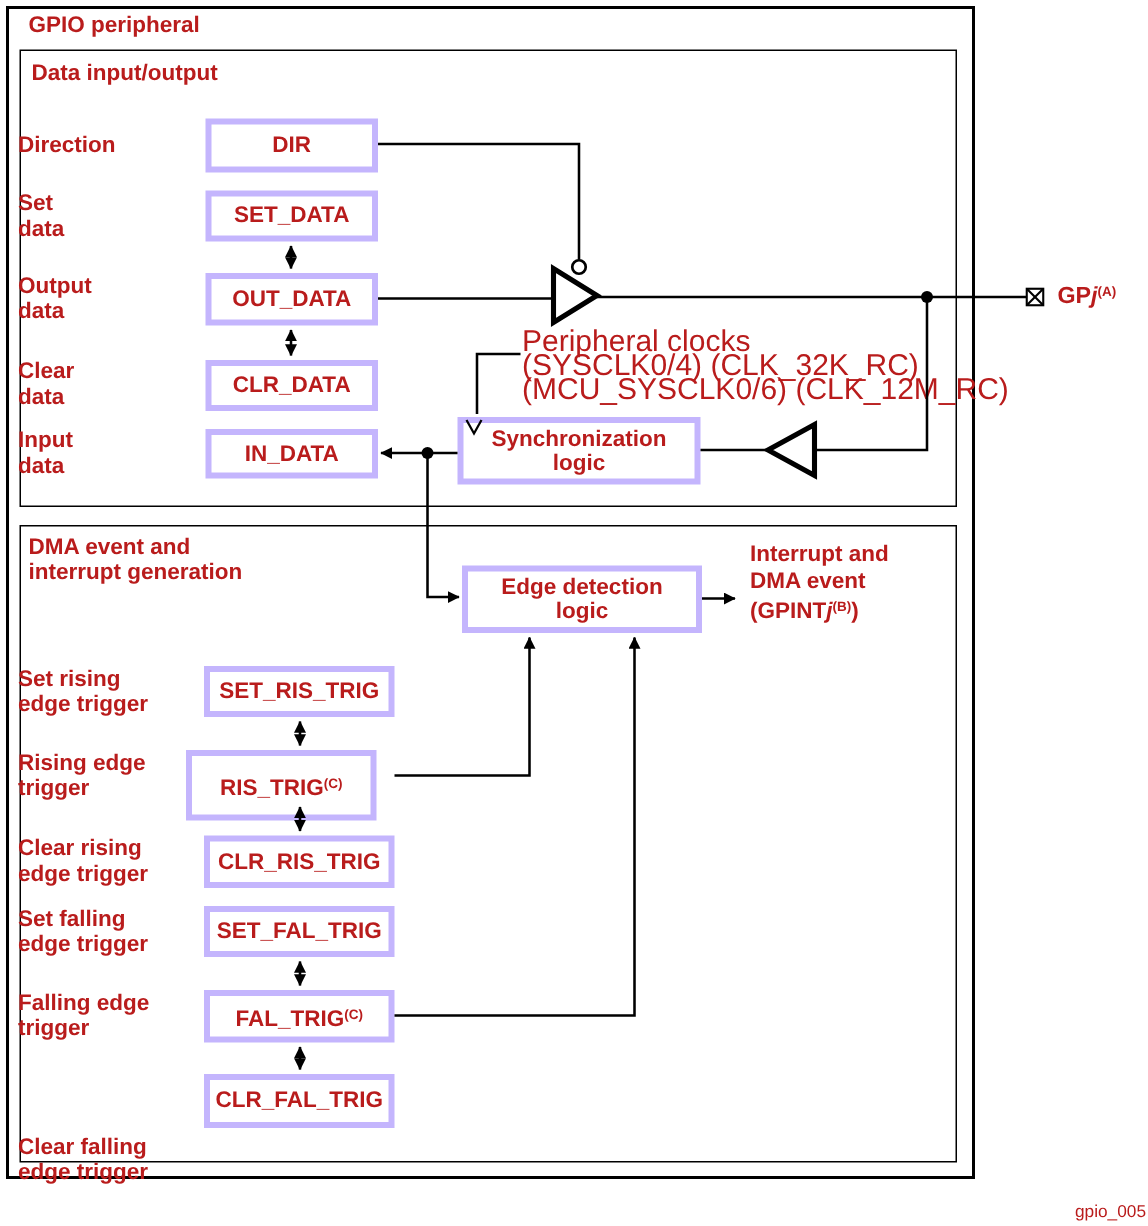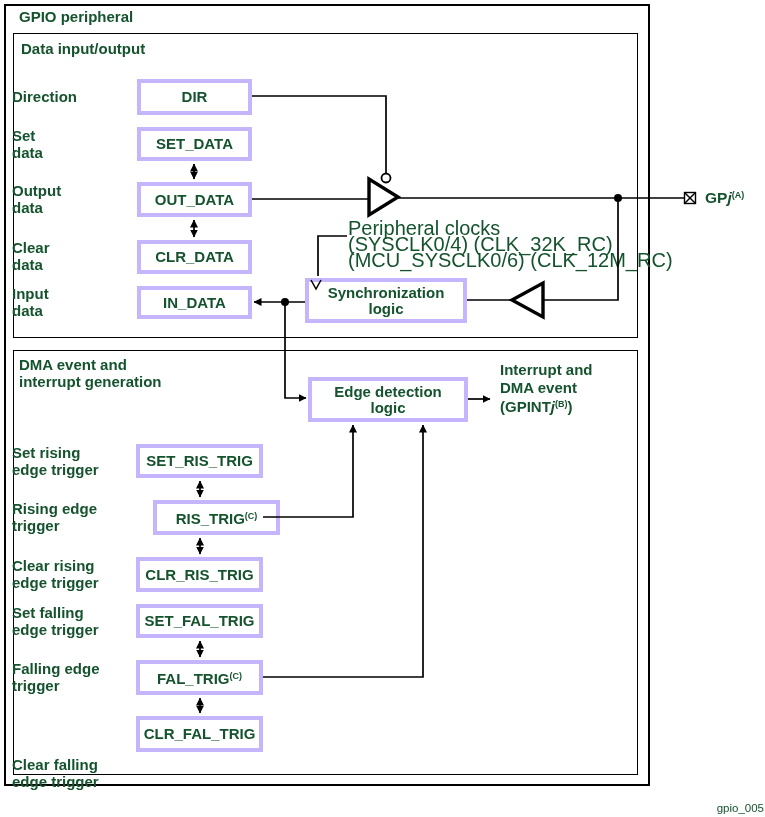--- a/index.html
+++ b/index.html
@@ -1,18 +1,18 @@
 <!DOCTYPE html>
 <html><head>
 <meta charset="utf-8">
 <style>
   html,body { margin:0; padding:0; background:#fff; }
   #stage {
     position:relative; width:765px; height:817px; background:#ffffff;
-    font-family:"Liberation Sans", sans-serif; color:#14532d; overflow:hidden;
+    font-family:"Liberation Sans", sans-serif; color:#b91c1c; overflow:hidden;
   }
   .frame { position:absolute; box-sizing:border-box; border:2px solid #000; }
   .frame.thin { border-width:1.5px; }
   .box {
     position:absolute; box-sizing:border-box; border:4px solid #c4b5fd; background:#fff;
     display:flex; align-items:center; justify-content:center;
     font-weight:bold; font-size:15px; line-height:16px; text-align:center; white-space:pre-line;
   }
   .lbl {
     position:absolute; width:118px; text-align:left;
@@ -46,21 +46,21 @@
   <div class="box" style="left:137px;top:240px;width:115px;height:34px"><span>CLR_DATA</span></div>
   <div class="box" style="left:137px;top:182px;width:115px;height:35px"><span>OUT_DATA</span></div>
   <div class="box" style="left:137px;top:286px;width:115px;height:33px"><span>IN_DATA</span></div>
 
   <div class="box" style="left:305px;top:278px;width:162px;height:45px">Synchronization
 logic</div>
   <div class="box" style="left:308px;top:377px;width:160px;height:45px">Edge detection
 logic</div>
 
   <div class="box" style="left:136px;top:444px;width:127px;height:34px"><span>SET_RIS_TRIG</span></div>
-  <div class="box" style="left:153px;top:500px;width:127px;height:35px"><span><span>RIS_TRIG</span><sup class="sup">(C)</sup></span></div>
+  <div class="box" style="left:124px;top:500px;width:127px;height:47px"><span><span>RIS_TRIG</span><sup class="sup">(C)</sup></span></div>
   <div class="box" style="left:136px;top:557px;width:127px;height:35px"><span>CLR_RIS_TRIG</span></div>
   <div class="box" style="left:136px;top:604px;width:127px;height:34px"><span>SET_FAL_TRIG</span></div>
   <div class="box" style="left:136px;top:660px;width:127px;height:35px"><span><span>FAL_TRIG</span><sup class="sup">(C)</sup></span></div>
   <div class="box" style="left:136px;top:716px;width:127px;height:36px"><span>CLR_FAL_TRIG</span></div>
 
   <div class="lbl" style="left:12px;top:88px">Direction</div>
   <div class="lbl" style="left:12px;top:127px">Set
 data</div>
   <div class="lbl" style="left:12px;top:182px">Output
 data</div>

